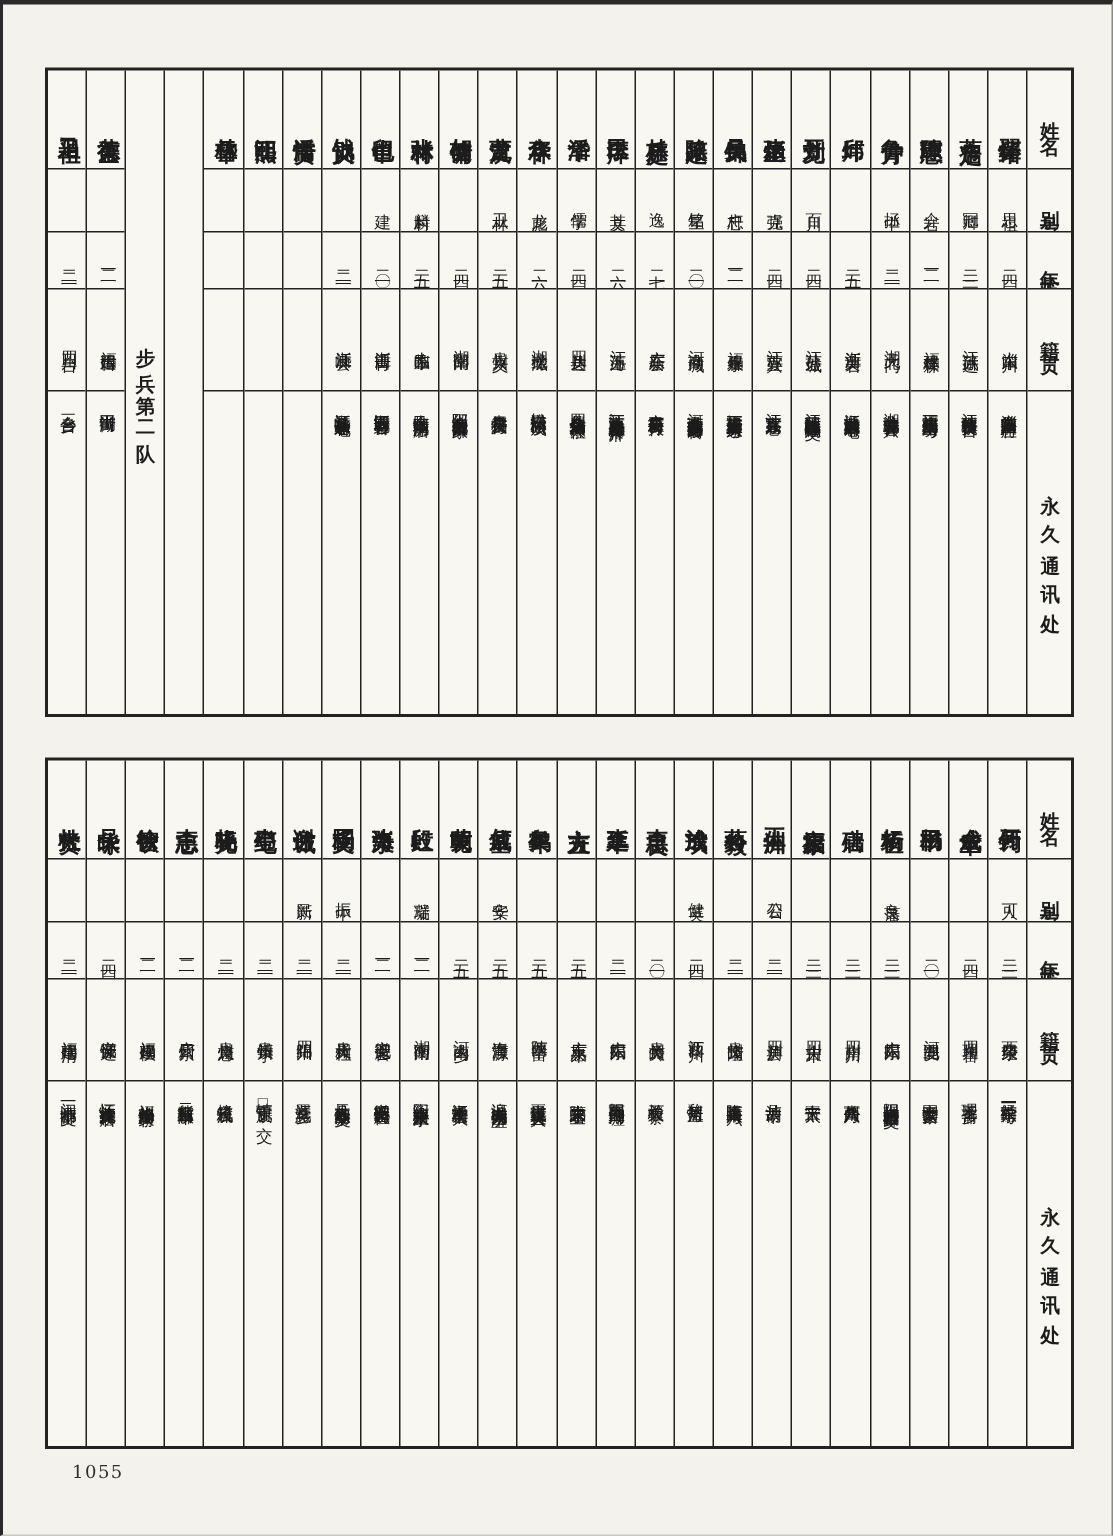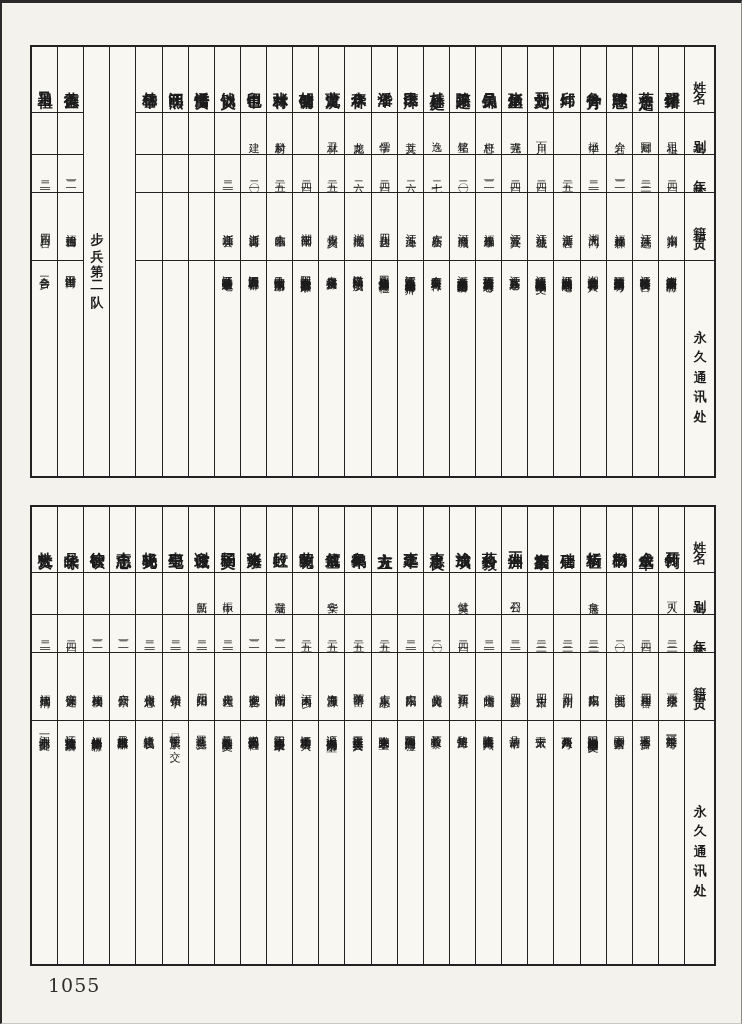--- a/index.html
+++ b/index.html
@@ -80,21 +80,21 @@
   
   .col.merged{justify-content:center;align-items:center;}
   .col.merged .cell{border-bottom:none;flex:1 1 auto;width:100%;}
   .col.merged .vtext{font-size:13px;font-weight:700;letter-spacing:16px;}
 
   .page-number{
     position:absolute;
     left:48px;
     top:974px;
     font-family:"DejaVu Serif", serif;
-    font-size:19px;
+    font-size:12px;
     color:#2e2e2e;
     letter-spacing:1px;
     text-align:right;
   }
 </style>
 </head>
 <body>
 
 <div class="scan-frame"></div>
 

